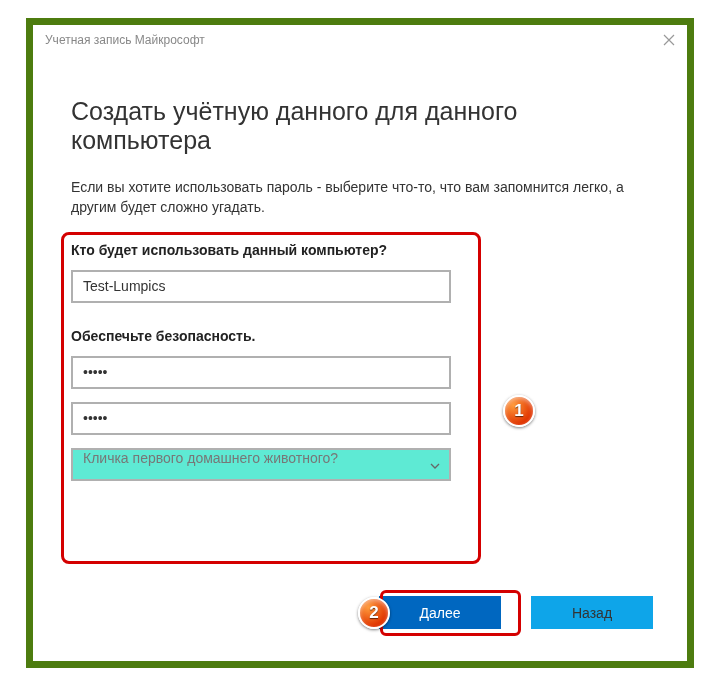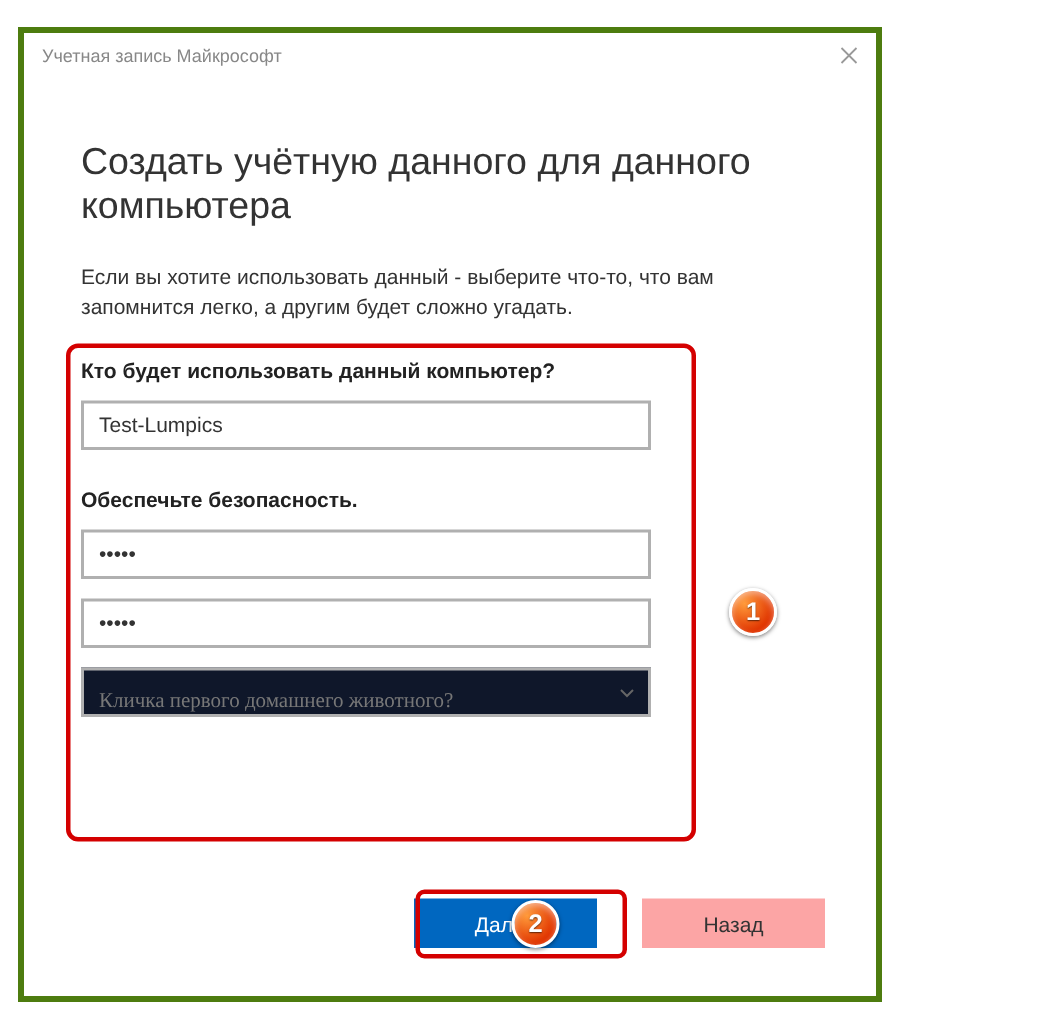--- a/index.html
+++ b/index.html
@@ -5,23 +5,23 @@
     * { box-sizing: border-box; margin: 0; padding: 0; }
     body {
       font-family: "Segoe UI", Tahoma, sans-serif;
       background: #fff;
       width: 708px;
       height: 690px;
       position: relative;
     }
     .window {
       position: absolute;
-      left: 12px; top: 18px;
-      width: 576px; height: 650px;
-      border: 4px solid #4d7c0f;
+      left: 26px; top: 18px;
+      width: 668px; height: 650px;
+      border: 7px solid #4d7c0f;
       background: #fff;
     }
     .titlebar {
       height: 30px;
       display: flex;
       align-items: center;
       justify-content: space-between;
       padding: 0 12px;
       font-size: 12px;
       color: #888;
@@ -53,26 +53,25 @@
       margin-bottom: 13px;
       outline: none;
     }
     .select-wrap { position: relative; width: 380px; }
     .select-field {
       width: 380px; height: 33px;
       border: 2px solid #b0b0b0;
       padding: 0 30px 0 10px;
       font-size: 14px;
       color: #777;
-      background: #0f172a;
+      background: #5eead4;
       margin-bottom: 10px;
       display: flex;
-      align-items: flex-end;
+      align-items: flex-start;
       cursor: pointer;
-      font-family: Liberation Serif, serif;
     }
     .select-chevron {
       position: absolute;
       right: 10px; top: 10px;
       width: 12px; height: 12px;
       pointer-events: none;
     }
     .button-row {
       position: absolute;
       bottom: 32px; right: 34px;
@@ -81,21 +80,21 @@
       gap: 30px;
     }
     .btn {
       width: 122px; height: 33px;
       font-size: 14px;
       font-family: inherit;
       border: none;
       cursor: pointer;
     }
     .btn-primary { background: #0067c0; color: #fff; }
-    .btn-secondary { background: #fca5a5; color: #333; }
+    .btn-secondary { background: #0ea5e9; color: #333; }
     .highlight-btn {
       position: absolute;
       border: 3px solid #d40000;
       border-radius: 6px;
       pointer-events: none;
     }
     .hb-next { right: 166px; bottom: 25px; width: 141px; height: 46px; }
     .num-badge {
       position: absolute;
       width: 32px; height: 32px;
@@ -122,21 +121,21 @@
     <span>Учетная запись Майкрософт</span>
     <span class="close-x">
       <svg viewBox="0 0 12 12">
           <path d="M1 1 L11 11 M11 1 L1 11" stroke="#999" stroke-width="1.2" fill="none"></path>
         </svg>
     </span>
   </div>
 
   <div class="content">
     <h1 class="heading">Создать учётную данного для данного компьютера</h1>
-    <p class="subtext">Если вы хотите использовать данный - выберите что-то, что вам запомнится легко, а другим будет сложно угадать.</p>
+    <p class="subtext">Если вы хотите использовать пароль - выберите что-то, что вам запомнится легко, а другим будет сложно угадать.</p>
 
     <div class="form-area">
       <div class="highlight-box"></div>
 
       <div class="section-label">Кто будет использовать данный компьютер?</div>
       <input class="field" type="text" value="Test-Lumpics" style="">
 
       <div class="section-label mt">Обеспечьте безопасность.</div>
       <input class="field" type="text" value="•••••" style="">
       <input class="field" type="text" value="•••••" style="">

